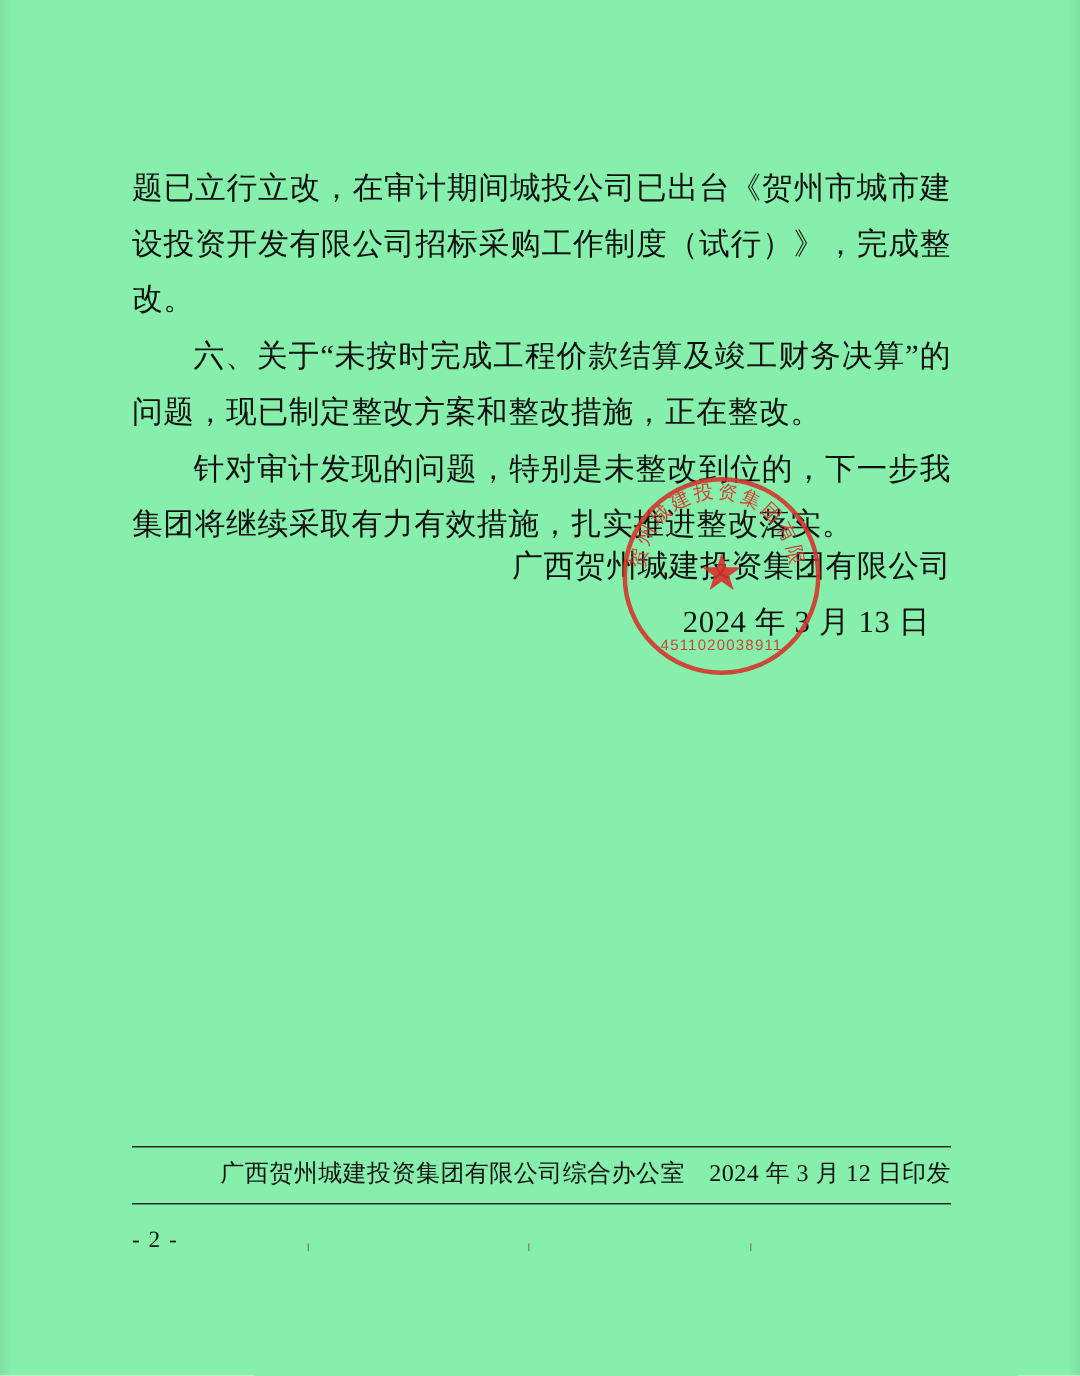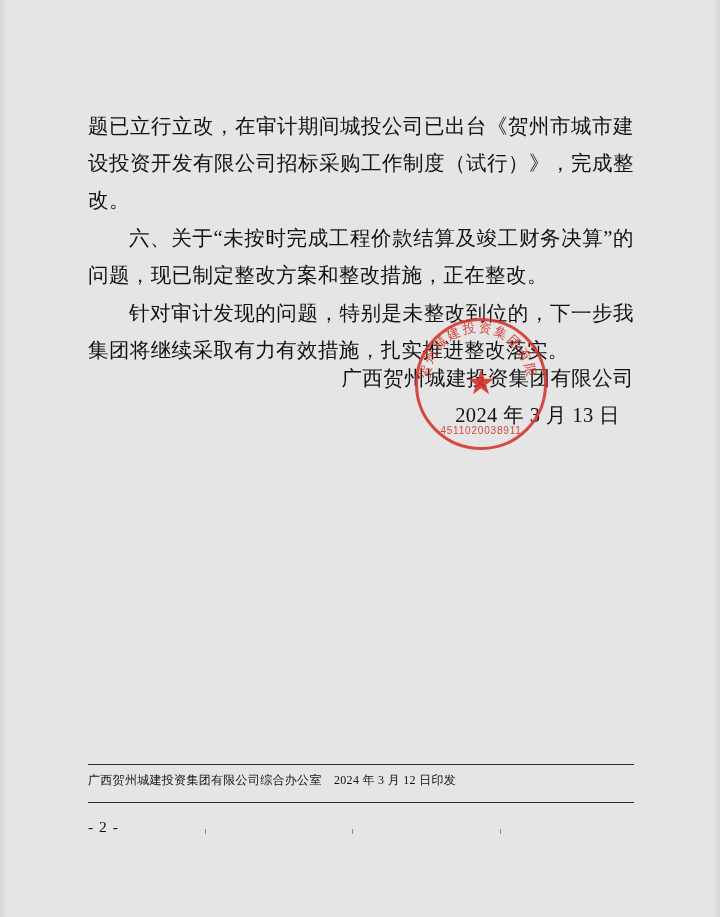--- a/index.html
+++ b/index.html
@@ -12,21 +12,21 @@
     background: #ffffff;
     font-family: "Liberation Serif", serif;
     color: #1a1a1a;
     overflow: hidden;
     position: relative;
   }
   .page {
     position: relative;
     width: 720px;
     height: 917px;
-    background: #e5e5e5;
+    background: #86efac;
   }
   .body-text {
     position: absolute;
     left: 88px;
     top: 108px;
     width: 546px;
   }
   .para {
     font-size: 20.5px;
     line-height: 37px;
@@ -111,22 +111,22 @@
     background: #2a2a2a;
   }
   .footer-rule.second {
     top: 802px;
   }
   .footer-text {
     position: absolute;
     left: 88px;
     top: 772px;
     width: 546px;
-    text-align: left;
-    font-size: 12px;
+    text-align: right;
+    font-size: 16px;
     letter-spacing: 0.3px;
     color: #111;
   }
   .page-number {
     position: absolute;
     left: 88px;
     top: 818px;
     font-size: 15.5px;
     letter-spacing: 1px;
     color: #111;

